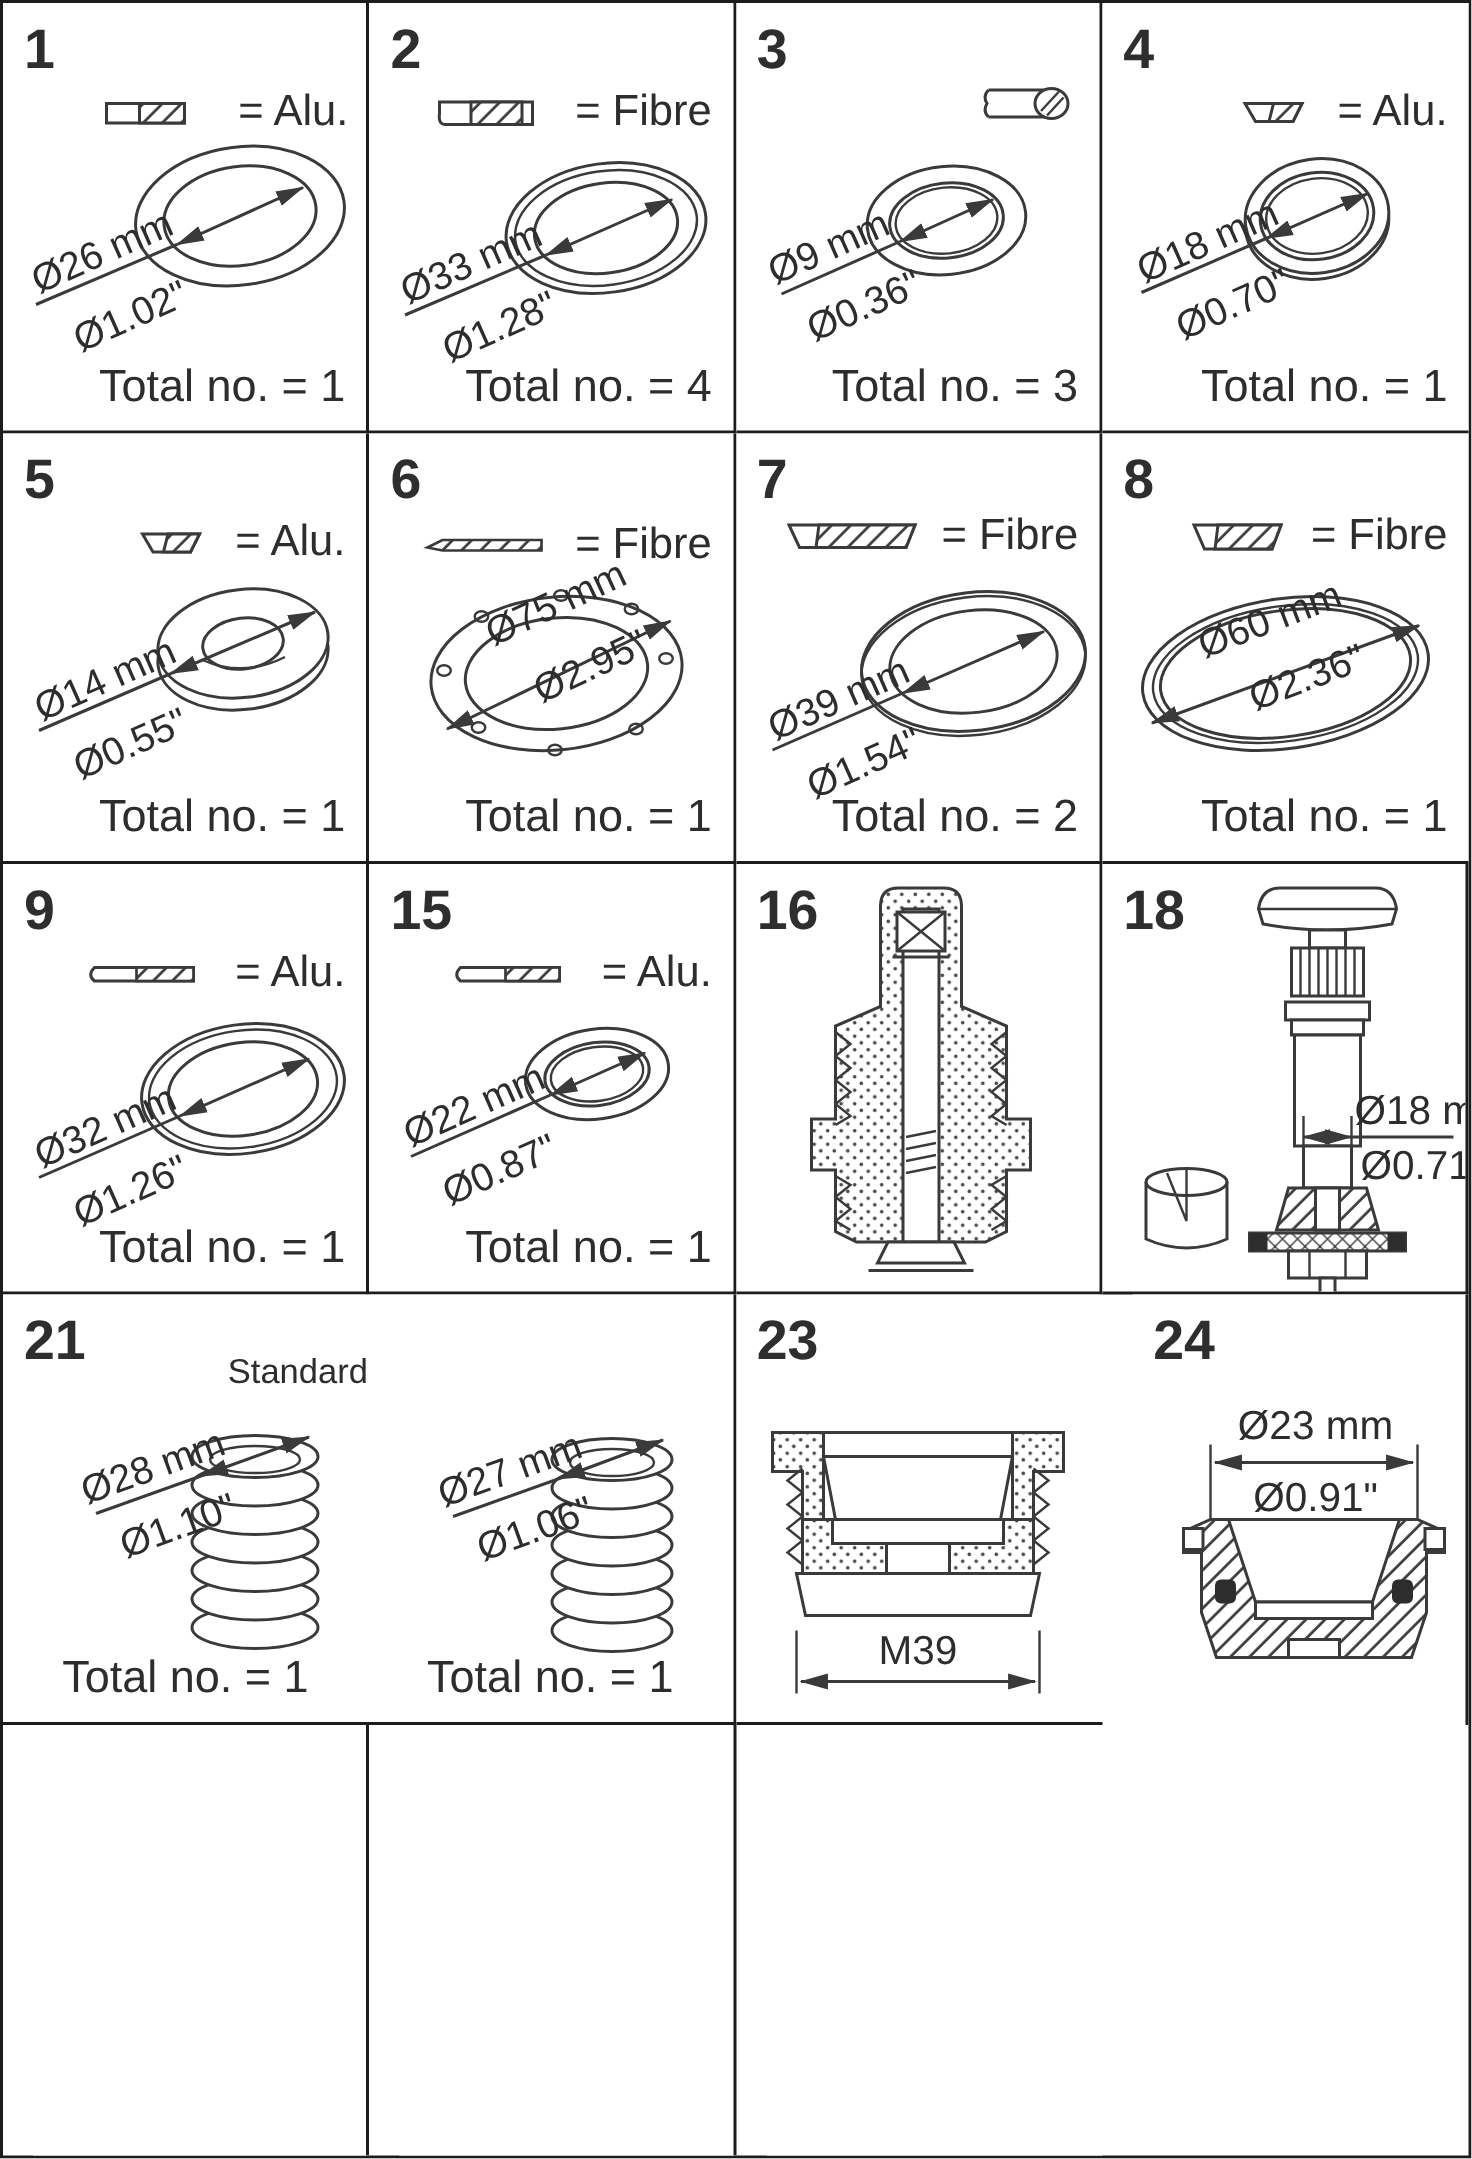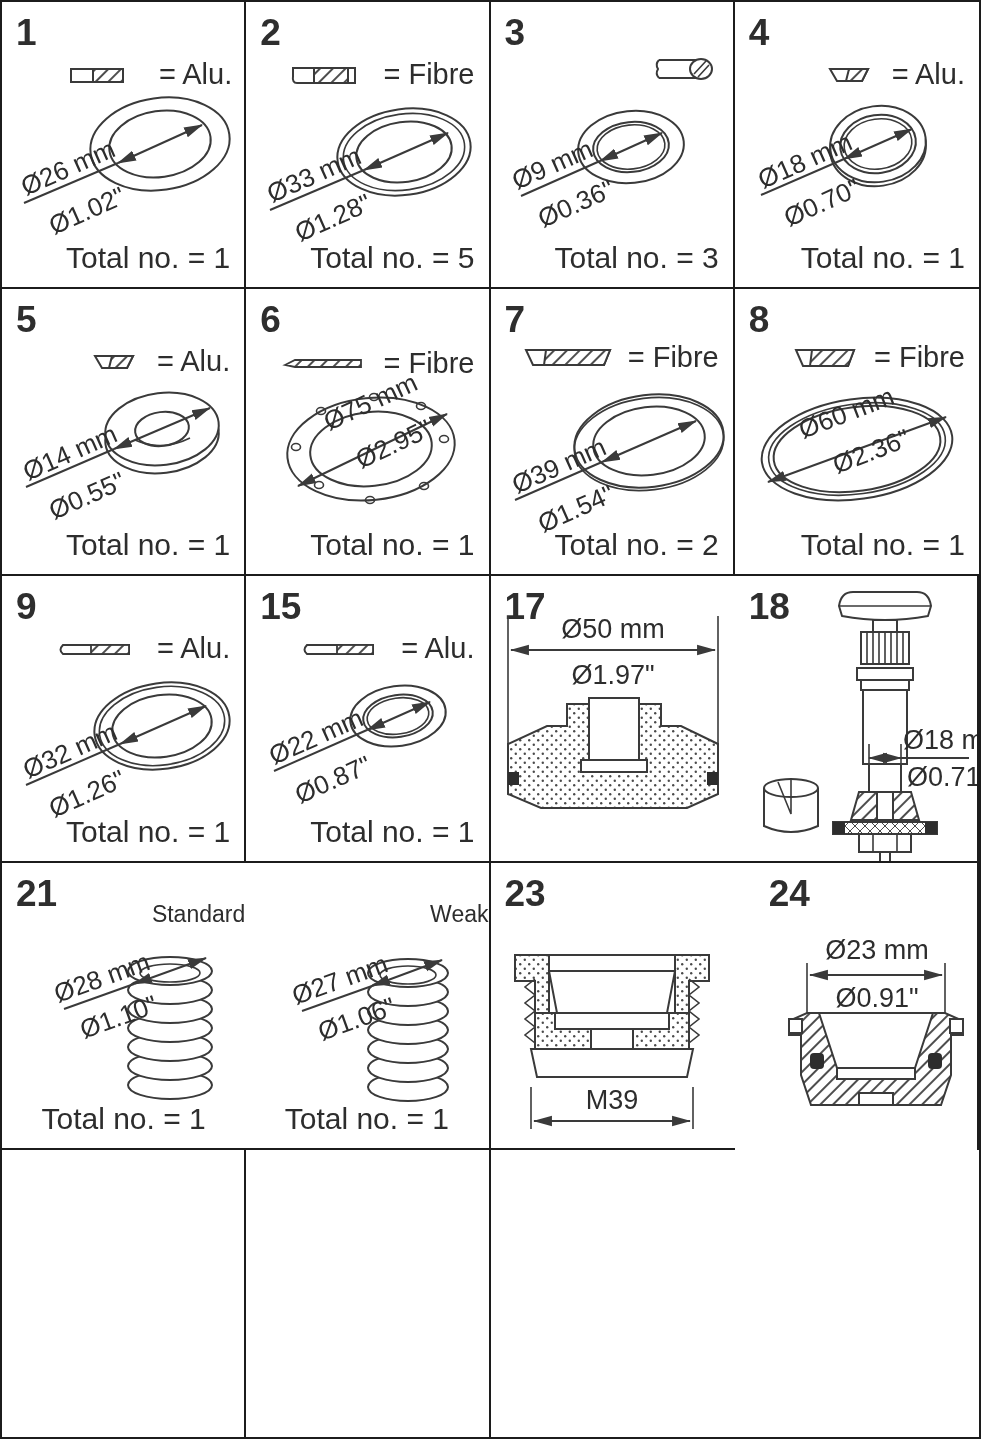--- a/index.html
+++ b/index.html
@@ -87,21 +87,21 @@
     </div>
     <svg class="draw" width="243" height="285" viewBox="0 0 243 285">
       <ellipse cx="158" cy="150" rx="67" ry="43" class="wh" transform="rotate(-8 158 150)"></ellipse>
       <ellipse cx="158" cy="150" rx="61" ry="38" class="lt" transform="rotate(-8 158 150)"></ellipse>
       <ellipse cx="158" cy="150" rx="48" ry="30" class="wh" transform="rotate(-8 158 150)"></ellipse>
       <line x1="24" y1="208" x2="118" y2="168" class="ln"></line>
       <line x1="118" y1="168" x2="202" y2="131" class="ln" marker-start="url(#ahs)" marker-end="url(#ah)"></line>
       <text x="26" y="201" class="sdim" transform="rotate(-24 26 201)">Ø33 mm</text>
       <text x="54" y="240" class="sdim" transform="rotate(-24 54 240)">Ø1.28"</text>
     </svg>
-    <div class="total">Total no. = 5</div>
+    <div class="total">Total no. = 4</div>
   </div>
 
   <div class="cell">
     <div class="num">3</div>
     <div class="legend" style="top:52px;right:12px">
       <svg width="76" height="30" viewBox="0 0 76 30">
         <path d="M14,6 L56,6 M14,24 L56,24 M14,6 Q10,10 13,15 Q10,20 14,24" class="ln"></path>
         <ellipse cx="56" cy="15" rx="11" ry="10" class="wh"></ellipse>
         <path d="M49,20 L61,7 M53,23 L64,11" class="lt"></path>
       </svg>
@@ -264,37 +264,38 @@
       <ellipse cx="152" cy="140" rx="35" ry="21" class="wh" transform="rotate(-8 152 140)"></ellipse>
       <ellipse cx="152" cy="140" rx="31" ry="18" class="lt" transform="rotate(-8 152 140)"></ellipse>
       <line x1="28" y1="195" x2="121" y2="154" class="ln"></line>
       <line x1="121" y1="154" x2="184" y2="126" class="ln" marker-start="url(#ahs)" marker-end="url(#ah)"></line>
       <text x="28" y="189" class="sdim" transform="rotate(-24 28 189)">Ø22 mm</text>
       <text x="54" y="228" class="sdim" transform="rotate(-24 54 228)">Ø0.87"</text>
     </svg>
     <div class="total">Total no. = 1</div>
   </div>
 
-
-  <div class="cell col4">
-    <div class="num">17</div>
-    <svg class="draw" width="244" height="285" viewBox="0 0 244 285">
-      <line x1="17" y1="40" x2="17" y2="170" class="lt"></line>
-      <line x1="227" y1="40" x2="227" y2="170" class="lt"></line>
-      <line x1="20" y1="74" x2="224" y2="74" class="ln" marker-start="url(#ahs)" marker-end="url(#ah)"></line>
-      <text x="122" y="62" class="hdim mid">Ø50 mm</text>
-      <text x="122" y="108" class="hdim mid">Ø1.97"</text>
-      <path d="M17,168 L56,150 L76,150 L76,128 L98,128 L98,122 L148,122 L148,128 L170,128 L170,150 L190,150 L227,168 L227,218 L196,232 L50,232 L17,218 Z" fill="url(#pd)" stroke="#3a3a3a" stroke-width="2"></path>
-      <rect x="98" y="122" width="50" height="62" class="wh"></rect>
-      <rect x="90" y="184" width="66" height="12" class="wh"></rect>
-      <rect x="17" y="196" width="11" height="13" fill="#2d2d2d"></rect>
-      <rect x="216" y="196" width="11" height="13" fill="#2d2d2d"></rect>
-      <path d="M50,232 L196,232" class="ln"></path>
-    </svg>
-  </div>
+  <div class="cell">
+    <div class="num">16</div>
+    <svg class="draw" width="243" height="285" viewBox="0 0 243 285">
+      <path d="M96,62 V28 Q96,16 108,16 H 138 Q150,16 150,28 V95 L180,108 V170 H196 V204 H180 V245 L166,252 H80 L66,245 V204 H50 V170 H66 V108 L96,95 Z" fill="url(#pd)" stroke="#3a3a3a" stroke-width="2"></path>
+      <polyline points="66,112 76,120 66,128 76,136 66,144 76,152 66,160 76,168 66,174" class="lt"></polyline>
+      <polyline points="180,112 170,120 180,128 170,136 180,144 170,152 180,160 170,168 180,174" class="lt"></polyline>
+      <polyline points="66,208 76,214 66,222 76,230 66,238 76,244" class="lt"></polyline>
+      <polyline points="180,208 170,214 180,222 170,230 180,238 170,244" class="lt"></polyline>
+      <rect x="111" y="30" width="24" height="222" class="wh"></rect>
+      <rect x="107" y="32" width="32" height="26" class="wh"></rect>
+      <path d="M107,32 L139,58 M139,32 L107,58" class="lt"></path>
+      <line x1="104" y1="62" x2="142" y2="62" class="ln"></line>
+      <path d="M113,182 L133,178 M113,190 L133,186 M113,198 L133,194 M113,206 L133,202" class="lt"></path>
+      <path d="M101,252 L145,252 L152,266 L94,266 Z" class="wh"></path>
+      <line x1="88" y1="271" x2="158" y2="271" class="ln"></line>
+    </svg>
+  </div>
+
 
   <div class="cell">
     <div class="num">18</div>
     <svg class="draw" width="243" height="292" viewBox="0 0 243 292">
       <path d="M104,30 Q106,16 118,16 L182,16 Q194,16 196,30 L193,40 Q150,48 107,40 Z" class="wh"></path>
       <line x1="104" y1="30" x2="196" y2="30" class="lt"></line>
       <rect x="138" y="44" width="24" height="12" class="wh"></rect>
       <rect x="126" y="56" width="48" height="32" class="wh"></rect>
       <path d="M132,56 V88 M138,56 V88 M144,56 V88 M150,56 V88 M156,56 V88 M162,56 V88 M168,56 V88" class="lt"></path>
       <rect x="122" y="92" width="56" height="12" class="wh"></rect>
@@ -318,21 +319,20 @@
       <rect x="145" y="276" width="10" height="15" class="wh"></rect>
       <ellipse cx="56" cy="212" rx="27" ry="9" class="wh"></ellipse>
       <path d="M29,212 L29,250 Q56,262 83,250 L83,212" class="ln"></path>
       <path d="M43,206 L56,238 L56,204" class="lt"></path>
     </svg>
   </div>
 
   <div class="cell span2">
     <div class="num">21</div>
     <div class="spring-label" style="left:0">Standard</div>
-    <div class="spring-label" style="right:0">Weak</div>
     <svg class="draw" width="488" height="292" viewBox="0 0 488 292">
       <g>
         <ellipse cx="168" cy="222" rx="42" ry="14" class="wh"></ellipse>
         <ellipse cx="168" cy="203" rx="42" ry="14" class="wh"></ellipse>
         <ellipse cx="168" cy="184" rx="42" ry="14" class="wh"></ellipse>
         <ellipse cx="168" cy="165" rx="42" ry="14" class="wh"></ellipse>
         <ellipse cx="168" cy="146" rx="42" ry="14" class="wh"></ellipse>
         <ellipse cx="168" cy="127" rx="42" ry="14" class="wh"></ellipse>
         <ellipse cx="168" cy="108" rx="42" ry="14" class="wh"></ellipse>
         <ellipse cx="168" cy="110" rx="30" ry="9" class="lt"></ellipse>

